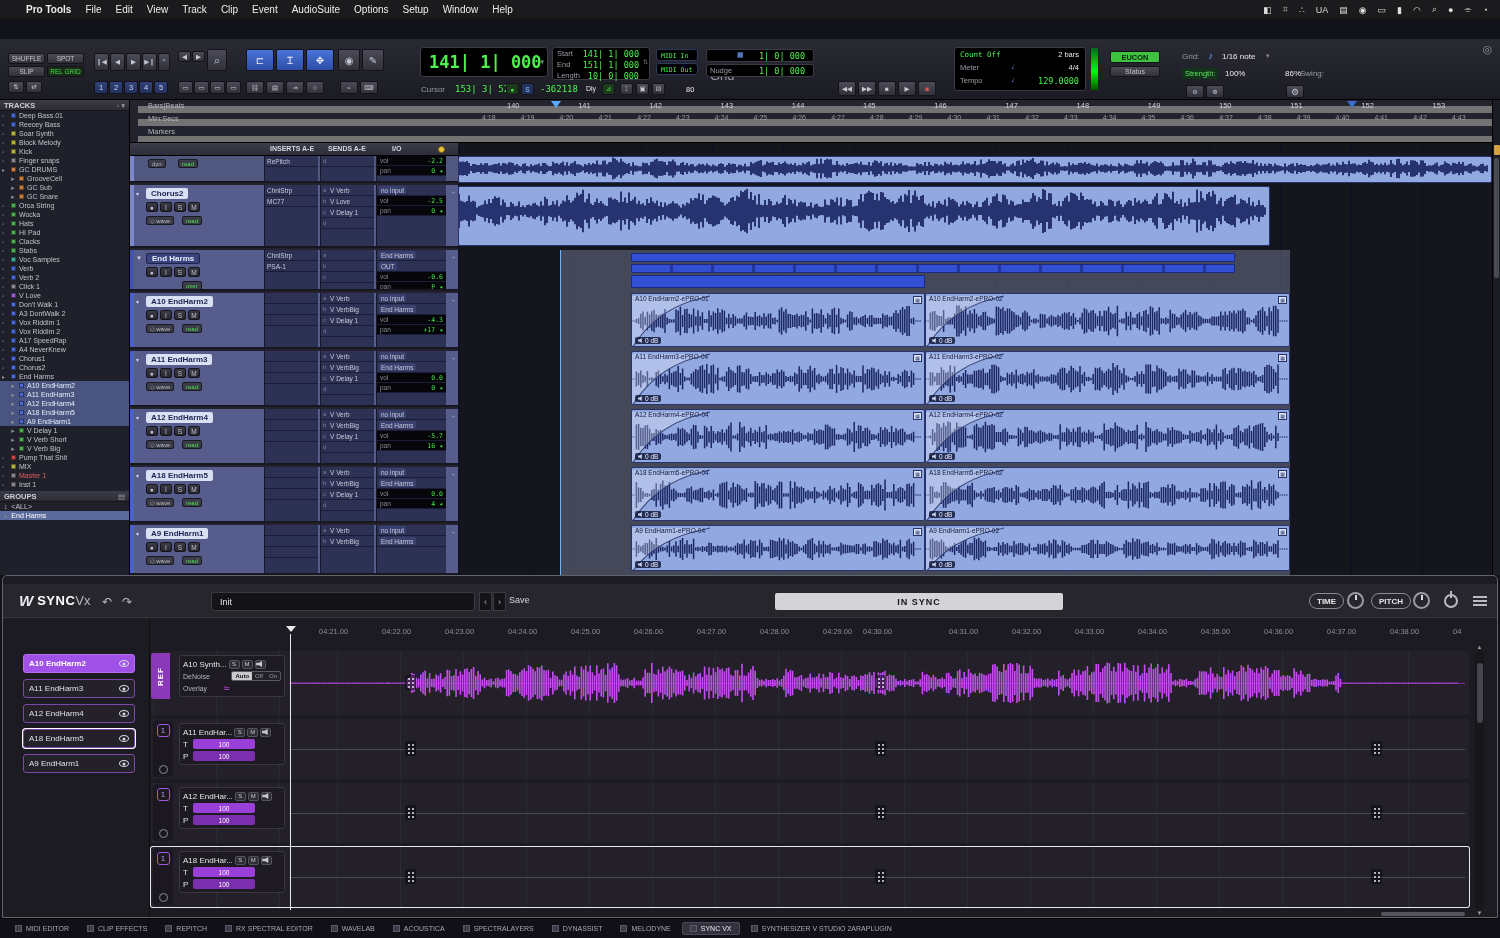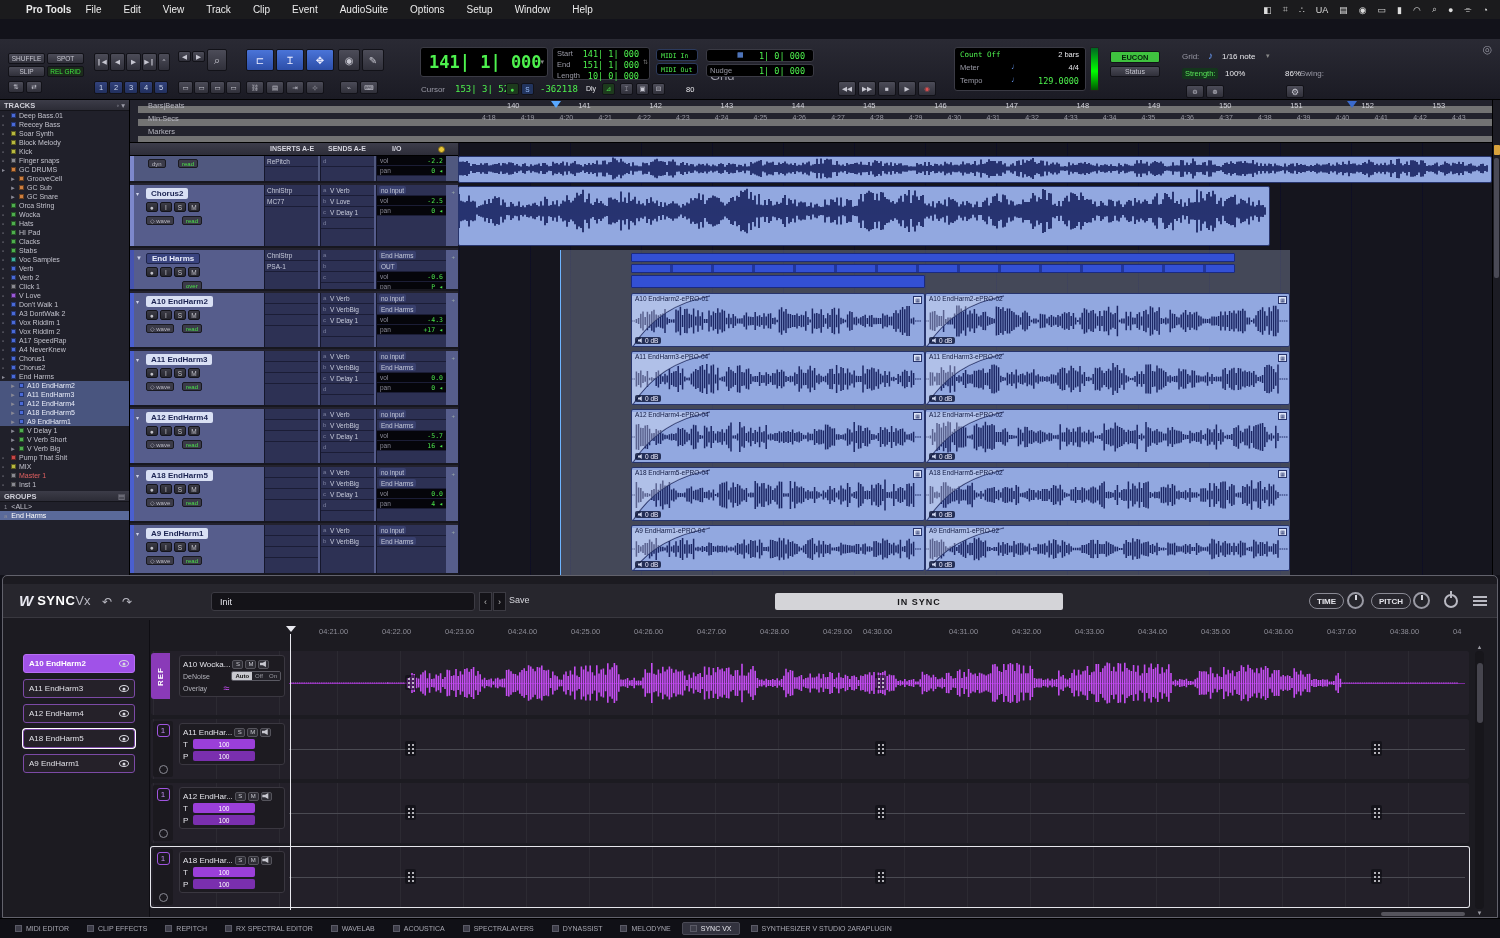--- a/index.html
+++ b/index.html
@@ -146,21 +146,21 @@
 .yellowdot{position:absolute;width:7px;height:7px;border-radius:50%;background:#e8c63a;border:1px solid #7a6414}
 </style>
 </head>
 <body>
 
 <div class="screen">
 
   <div class="menubar">
     <span class="mb-apple"></span>
     <span class="mb-app">Pro Tools</span>
-    <span id="mb-items" style="display:flex;gap:22px">
+    <span id="mb-items" style="display:flex;gap:14px">
         <span class="mb-item">File</span>
         <span class="mb-item">Edit</span>
         <span class="mb-item">View</span>
         <span class="mb-item">Track</span>
         <span class="mb-item">Clip</span>
         <span class="mb-item">Event</span>
         <span class="mb-item">AudioSuite</span>
         <span class="mb-item">Options</span>
         <span class="mb-item">Setup</span>
         <span class="mb-item">Window</span>
@@ -1095,21 +1095,21 @@
         <div class="lane" style="top:75px;height:64px">
           <div class="laneticks"></div>
           <div class="centerline" style="top:32px;background:#7a2a9a"></div>
           <div style="position:absolute;left:140px;top:10px;width:1170px;height:44px">
             <svg width="1170" height="44" style="position:absolute;left:0;top:0;pointer-events:none">
               <path d="M0.0 21.6L0.0 22.4M2.2 21.5L2.2 22.5M4.4 21.6L4.4 22.4M6.6 21.5L6.6 22.5M8.8 21.6L8.8 22.4M11.0 21.6L11.0 22.4M13.2 21.6L13.2 22.4M15.4 21.5L15.4 22.5M17.6 21.6L17.6 22.4M19.8 21.6L19.8 22.4M22.0 21.5L22.0 22.5M24.2 21.6L24.2 22.4M26.4 21.4L26.4 22.6M28.6 21.6L28.6 22.4M30.8 21.5L30.8 22.5M33.0 21.5L33.0 22.5M35.2 21.6L35.2 22.4M37.4 21.6L37.4 22.4M39.6 21.5L39.6 22.5M41.8 21.6L41.8 22.4M44.0 21.6L44.0 22.4M46.2 21.4L46.2 22.6M48.4 21.6L48.4 22.4M50.6 21.5L50.6 22.5M52.8 21.6L52.8 22.4M55.0 21.6L55.0 22.4M57.2 21.6L57.2 22.4M59.4 21.5L59.4 22.5M61.6 21.6L61.6 22.4M63.8 21.5L63.8 22.5M66.0 21.6L66.0 22.4M68.2 21.4L68.2 22.6M70.4 21.6L70.4 22.4M72.6 21.5L72.6 22.5M74.8 21.6L74.8 22.4M77.0 21.6L77.0 22.4M79.2 21.5L79.2 22.5M81.4 21.5L81.4 22.5M83.6 21.6L83.6 22.4M85.8 21.6L85.8 22.4M88.0 21.6L88.0 22.4M90.2 21.5L90.2 22.5M92.4 21.6L92.4 22.4M94.6 21.6L94.6 22.4M96.8 21.3L96.8 22.7M99.0 21.4L99.0 22.6M101.2 21.6L101.2 22.4M103.4 21.6L103.4 22.4M105.6 21.5L105.6 22.5M107.8 21.5L107.8 22.5M110.0 21.6L110.0 22.4M112.2 21.4L112.2 22.6M114.4 21.6L114.4 22.4M116.6 16.9L116.6 27.1M118.8 15.9L118.8 28.1M121.0 12.1L121.0 31.9M123.2 13.1L123.2 30.9M125.4 16.7L125.4 27.3M127.6 17.6L127.6 26.4M129.8 13.5L129.8 30.5M132.0 11.2L132.0 32.8M134.2 9.6L134.2 34.4M136.4 17.2L136.4 26.8M138.6 12.3L138.6 31.7M140.8 18.0L140.8 26.0M143.0 17.4L143.0 26.6M145.2 13.4L145.2 30.6M147.4 14.7L147.4 29.3M149.6 12.2L149.6 31.8M151.8 18.1L151.8 25.9M154.0 15.9L154.0 28.1M156.2 8.7L156.2 35.3M158.4 9.3L158.4 34.7M160.6 14.9L160.6 29.1M162.8 14.2L162.8 29.8M165.0 7.9L165.0 36.1M167.2 15.0L167.2 29.0M169.4 10.3L169.4 33.7M171.6 13.4L171.6 30.6M173.8 8.0L173.8 36.0M176.0 7.3L176.0 36.7M178.2 10.7L178.2 33.3M180.4 8.1L180.4 35.9M182.6 6.0L182.6 38.0M184.8 14.8L184.8 29.2M187.0 10.1L187.0 33.9M189.2 13.3L189.2 30.7M191.4 18.5L191.4 25.5M193.6 16.8L193.6 27.2M195.8 19.0L195.8 25.0M198.0 18.6L198.0 25.4M200.2 17.5L200.2 26.5M202.4 20.3L202.4 23.7M204.6 17.6L204.6 26.4M206.8 16.7L206.8 27.3M209.0 18.4L209.0 25.6M211.2 17.7L211.2 26.3M213.4 17.6L213.4 26.4M215.6 9.1L215.6 34.9M217.8 8.6L217.8 35.4M220.0 10.2L220.0 33.8M222.2 12.7L222.2 31.3M224.4 13.1L224.4 30.9M226.6 14.4L226.6 29.6M228.8 11.2L228.8 32.8M231.0 9.0L231.0 35.0M233.2 7.2L233.2 36.8M235.4 9.9L235.4 34.1M237.6 4.2L237.6 39.8M239.8 5.6L239.8 38.4M242.0 7.8L242.0 36.2M244.2 10.2L244.2 33.8M246.4 6.0L246.4 38.0M248.6 6.5L248.6 37.5M250.8 4.4L250.8 39.6M253.0 9.0L253.0 35.0M255.2 9.5L255.2 34.5M257.4 8.7L257.4 35.3M259.6 17.1L259.6 26.9M261.8 10.6L261.8 33.4M264.0 14.3L264.0 29.7M266.2 15.2L266.2 28.8M268.4 18.4L268.4 25.6M270.6 18.8L270.6 25.2M272.8 13.6L272.8 30.4M275.0 10.6L275.0 33.4M277.2 14.9L277.2 29.1M279.4 9.6L279.4 34.4M281.6 13.6L281.6 30.4M283.8 5.6L283.8 38.4M286.0 14.5L286.0 29.5M288.2 16.1L288.2 27.9M290.4 5.4L290.4 38.6M292.6 8.6L292.6 35.4M294.8 4.6L294.8 39.4M297.0 10.6L297.0 33.4M299.2 4.5L299.2 39.5M301.4 11.2L301.4 32.8M303.6 14.4L303.6 29.6M305.8 4.2L305.8 39.8M308.0 12.6L308.0 31.4M310.2 8.5L310.2 35.5M312.4 7.6L312.4 36.4M314.6 13.8L314.6 30.2M316.8 2.3L316.8 41.7M319.0 8.5L319.0 35.5M321.2 6.3L321.2 37.7M323.4 2.1L323.4 41.9M325.6 4.3L325.6 39.7M327.8 13.2L327.8 30.8M330.0 18.4L330.0 25.6M332.2 18.7L332.2 25.3M334.4 18.2L334.4 25.8M336.6 17.1L336.6 26.9M338.8 19.5L338.8 24.5M341.0 19.0L341.0 25.0M343.2 16.8L343.2 27.2M345.4 19.7L345.4 24.3M347.6 19.6L347.6 24.4M349.8 19.8L349.8 24.2M352.0 16.6L352.0 27.4M354.2 8.3L354.2 35.7M356.4 11.7L356.4 32.3M358.6 11.7L358.6 32.3M360.8 2.0L360.8 42.0M363.0 12.8L363.0 31.2M365.2 13.8L365.2 30.2M367.4 8.4L367.4 35.6M369.6 12.2L369.6 31.8M371.8 5.8L371.8 38.2M374.0 10.5L374.0 33.5M376.2 8.5L376.2 35.5M378.4 5.5L378.4 38.5M380.6 7.7L380.6 36.3M382.8 11.8L382.8 32.2M385.0 8.4L385.0 35.6M387.2 10.4L387.2 33.6M389.4 10.5L389.4 33.5M391.6 9.6L391.6 34.4M393.8 14.4L393.8 29.6M396.0 19.1L396.0 24.9M398.2 13.6L398.2 30.4M400.4 16.8L400.4 27.2M402.6 11.6L402.6 32.4M404.8 15.3L404.8 28.7M407.0 13.1L407.0 30.9M409.2 12.1L409.2 31.9M411.4 16.0L411.4 28.0M413.6 5.4L413.6 38.6M415.8 13.7L415.8 30.3M418.0 6.2L418.0 37.8M420.2 14.2L420.2 29.8M422.4 7.0L422.4 37.0M424.6 11.3L424.6 32.7M426.8 5.9L426.8 38.1M429.0 8.4L429.0 35.6M431.2 7.5L431.2 36.5M433.4 10.3L433.4 33.7M435.6 6.9L435.6 37.1M437.8 6.5L437.8 37.5M440.0 13.5L440.0 30.5M442.2 14.9L442.2 29.1M444.4 9.2L444.4 34.8M446.6 9.1L446.6 34.9M448.8 14.5L448.8 29.5M451.0 2.7L451.0 41.3M453.2 14.5L453.2 29.5M455.4 14.7L455.4 29.3M457.6 11.5L457.6 32.5M459.8 8.2L459.8 35.8M462.0 4.9L462.0 39.1M464.2 9.7L464.2 34.3M466.4 16.9L466.4 27.1M468.6 18.7L468.6 25.3M470.8 18.6L470.8 25.4M473.0 19.8L473.0 24.2M475.2 17.8L475.2 26.2M477.4 18.9L477.4 25.1M479.6 19.1L479.6 24.9M481.8 18.1L481.8 25.9M484.0 19.1L484.0 24.9M486.2 17.3L486.2 26.7M488.4 19.6L488.4 24.4M490.6 17.9L490.6 26.1M492.8 14.8L492.8 29.2M495.0 7.7L495.0 36.3M497.2 11.2L497.2 32.8M499.4 8.9L499.4 35.1M501.6 9.8L501.6 34.2M503.8 16.3L503.8 27.7M506.0 16.2L506.0 27.8M508.2 15.3L508.2 28.7M510.4 14.0L510.4 30.0M512.6 18.2L512.6 25.8M514.8 16.9L514.8 27.1M517.0 16.4L517.0 27.6M519.2 12.6L519.2 31.4M521.4 16.5L521.4 27.5M523.6 16.6L523.6 27.4M525.8 15.6L525.8 28.4M528.0 12.6L528.0 31.4M530.2 17.4L530.2 26.6M532.4 12.9L532.4 31.1M534.6 16.3L534.6 27.7M536.8 16.1L536.8 27.9M539.0 10.9L539.0 33.1M541.2 11.9L541.2 32.1M543.4 18.1L543.4 25.9M545.6 16.6L545.6 27.4M547.8 11.8L547.8 32.2M550.0 16.2L550.0 27.8M552.2 17.0L552.2 27.0M554.4 13.7L554.4 30.3M556.6 15.0L556.6 29.0M558.8 17.9L558.8 26.1M561.0 15.1L561.0 28.9M563.2 14.6L563.2 29.4M565.4 15.9L565.4 28.1M567.6 18.9L567.6 25.1M569.8 14.5L569.8 29.5M572.0 15.0L572.0 29.0M574.2 13.3L574.2 30.7M576.4 13.5L576.4 30.5M578.6 11.3L578.6 32.7M580.8 14.2L580.8 29.8M583.0 11.1L583.0 32.9M585.2 17.2L585.2 26.8M587.4 11.4L587.4 32.6M589.6 12.1L589.6 31.9M591.8 11.0L591.8 33.0M594.0 9.7L594.0 34.3M596.2 15.1L596.2 28.9M598.4 13.5L598.4 30.5M600.6 14.3L600.6 29.7M602.8 14.3L602.8 29.7M605.0 17.8L605.0 26.2M607.2 20.0L607.2 24.0M609.4 19.3L609.4 24.7M611.6 20.2L611.6 23.8M613.8 18.1L613.8 25.9M616.0 20.2L616.0 23.8M618.2 18.9L618.2 25.1M620.4 18.8L620.4 25.2M622.6 18.1L622.6 25.9M624.8 20.5L624.8 23.5M627.0 20.4L627.0 23.6M629.2 18.2L629.2 25.8M631.4 10.7L631.4 33.3M633.6 13.8L633.6 30.2M635.8 12.9L635.8 31.1M638.0 14.5L638.0 29.5M640.2 16.4L640.2 27.6M642.4 13.8L642.4 30.2M644.6 15.9L644.6 28.1M646.8 18.2L646.8 25.8M649.0 17.7L649.0 26.3M651.2 16.6L651.2 27.4M653.4 18.0L653.4 26.0M655.6 12.1L655.6 31.9M657.8 11.7L657.8 32.3M660.0 14.9L660.0 29.1M662.2 17.4L662.2 26.6M664.4 17.0L664.4 27.0M666.6 10.1L666.6 33.9M668.8 8.5L668.8 35.5M671.0 17.0L671.0 27.0M673.2 10.9L673.2 33.1M675.4 15.7L675.4 28.3M677.6 7.9L677.6 36.1M679.8 11.7L679.8 32.3M682.0 13.4L682.0 30.6M684.2 12.6L684.2 31.4M686.4 15.1L686.4 28.9M688.6 11.8L688.6 32.2M690.8 12.4L690.8 31.6M693.0 13.6L693.0 30.4M695.2 14.4L695.2 29.6M697.4 13.2L697.4 30.8M699.6 12.2L699.6 31.8M701.8 3.6L701.8 40.4M704.0 3.1L704.0 40.9M706.2 5.6L706.2 38.4M708.4 9.9L708.4 34.1M710.6 11.1L710.6 32.9M712.8 2.9L712.8 41.1M715.0 8.9L715.0 35.1M717.2 3.3L717.2 40.7M719.4 2.1L719.4 41.9M721.6 3.3L721.6 40.7M723.8 10.1L723.8 33.9M726.0 2.0L726.0 42.0M728.2 3.4L728.2 40.6M730.4 12.4L730.4 31.6M732.6 4.5L732.6 39.5M734.8 12.3L734.8 31.7M737.0 12.3L737.0 31.7M739.2 4.7L739.2 39.3M741.4 8.1L741.4 35.9M743.6 16.9L743.6 27.1M745.8 17.8L745.8 26.2M748.0 17.6L748.0 26.4M750.2 17.6L750.2 26.4M752.4 19.0L752.4 25.0M754.6 18.6L754.6 25.4M756.8 17.6L756.8 26.4M759.0 19.4L759.0 24.6M761.2 17.8L761.2 26.2M763.4 18.8L763.4 25.2M765.6 18.0L765.6 26.0M767.8 9.4L767.8 34.6M770.0 15.6L770.0 28.4M772.2 14.0L772.2 30.0M774.4 17.6L774.4 26.4M776.6 18.5L776.6 25.5M778.8 17.0L778.8 27.0M781.0 11.9L781.0 32.1M783.2 8.6L783.2 35.4M785.4 14.4L785.4 29.6M787.6 8.7L787.6 35.3M789.8 13.4L789.8 30.6M792.0 10.2L792.0 33.8M794.2 9.6L794.2 34.4M796.4 5.0L796.4 39.0M798.6 14.0L798.6 30.0M800.8 11.2L800.8 32.8M803.0 10.4L803.0 33.6M805.2 2.9L805.2 41.1M807.4 3.1L807.4 40.9M809.6 11.0L809.6 33.0M811.8 7.3L811.8 36.7M814.0 4.8L814.0 39.2M816.2 1.4L816.2 42.6M818.4 2.3L818.4 41.7M820.6 9.9L820.6 34.1M822.8 5.7L822.8 38.3M825.0 10.5L825.0 33.5M827.2 1.9L827.2 42.1M829.4 2.6L829.4 41.4M831.6 10.6L831.6 33.4M833.8 1.8L833.8 42.2M836.0 7.1L836.0 36.9M838.2 8.7L838.2 35.3M840.4 10.0L840.4 34.0M842.6 3.9L842.6 40.1M844.8 10.8L844.8 33.2M847.0 4.5L847.0 39.5M849.2 14.4L849.2 29.6M851.4 12.2L851.4 31.8M853.6 3.6L853.6 40.4M855.8 12.1L855.8 31.9M858.0 6.6L858.0 37.4M860.2 2.4L860.2 41.6M862.4 7.9L862.4 36.1M864.6 6.5L864.6 37.5M866.8 3.1L866.8 40.9M869.0 12.8L869.0 31.2M871.2 6.2L871.2 37.8M873.4 11.5L873.4 32.5M875.6 8.2L875.6 35.8M877.8 3.3L877.8 40.7M880.0 11.9L880.0 32.1M882.2 20.2L882.2 23.8M884.4 18.7L884.4 25.3M886.6 19.8L886.6 24.2M888.8 18.0L888.8 26.0M891.0 18.4L891.0 25.6M893.2 19.0L893.2 25.0M895.4 17.8L895.4 26.2M897.6 19.9L897.6 24.1M899.8 20.1L899.8 23.9M902.0 20.6L902.0 23.4M904.2 18.2L904.2 25.8M906.4 16.7L906.4 27.3M908.6 10.1L908.6 33.9M910.8 10.5L910.8 33.5M913.0 10.3L913.0 33.7M915.2 10.4L915.2 33.6M917.4 13.2L917.4 30.8M919.6 6.2L919.6 37.8M921.8 12.3L921.8 31.7M924.0 16.3L924.0 27.7M926.2 12.7L926.2 31.3M928.4 15.2L928.4 28.8M930.6 16.1L930.6 27.9M932.8 6.0L932.8 38.0M935.0 13.5L935.0 30.5M937.2 8.8L937.2 35.2M939.4 12.2L939.4 31.8M941.6 9.6L941.6 34.4M943.8 15.3L943.8 28.7M946.0 11.1L946.0 32.9M948.2 10.1L948.2 33.9M950.4 4.3L950.4 39.7M952.6 5.9L952.6 38.1M954.8 10.6L954.8 33.4M957.0 3.8L957.0 40.2M959.2 6.9L959.2 37.1M961.4 8.5L961.4 35.5M963.6 11.6L963.6 32.4M965.8 7.3L965.8 36.7M968.0 12.2L968.0 31.8M970.2 6.6L970.2 37.4M972.4 8.8L972.4 35.2M974.6 5.0L974.6 39.0M976.8 7.0L976.8 37.0M979.0 16.3L979.0 27.7M981.2 12.5L981.2 31.5M983.4 9.0L983.4 35.0M985.6 9.2L985.6 34.8M987.8 9.0L987.8 35.0M990.0 15.5L990.0 28.5M992.2 14.0L992.2 30.0M994.4 15.2L994.4 28.8M996.6 14.2L996.6 29.8M998.8 15.0L998.8 29.0M1001.0 16.9L1001.0 27.1M1003.2 7.3L1003.2 36.7M1005.4 10.7L1005.4 33.3M1007.6 13.5L1007.6 30.5M1009.8 9.4L1009.8 34.6M1012.0 13.5L1012.0 30.5M1014.2 15.7L1014.2 28.3M1016.4 13.1L1016.4 30.9M1018.6 12.8L1018.6 31.2M1020.8 19.1L1020.8 24.9M1023.0 18.1L1023.0 25.9M1025.2 17.9L1025.2 26.1M1027.4 19.1L1027.4 24.9M1029.6 19.1L1029.6 24.9M1031.8 18.2L1031.8 25.8M1034.0 18.7L1034.0 25.3M1036.2 18.5L1036.2 25.5M1038.4 20.5L1038.4 23.5M1040.6 20.4L1040.6 23.6M1042.8 20.1L1042.8 23.9M1045.0 14.4L1045.0 29.6M1047.2 12.0L1047.2 32.0M1049.4 17.7L1049.4 26.3M1051.6 21.6L1051.6 22.4M1053.8 21.6L1053.8 22.4M1056.0 21.6L1056.0 22.4M1058.2 21.4L1058.2 22.6M1060.4 21.6L1060.4 22.4M1062.6 21.5L1062.6 22.5M1064.8 21.4L1064.8 22.6M1067.0 21.4L1067.0 22.6M1069.2 21.6L1069.2 22.4M1071.4 21.4L1071.4 22.6M1073.6 21.4L1073.6 22.6M1075.8 21.6L1075.8 22.4M1078.0 21.6L1078.0 22.4M1080.2 21.5L1080.2 22.5M1082.4 21.5L1082.4 22.5M1084.6 21.4L1084.6 22.6M1086.8 21.6L1086.8 22.4M1089.0 21.5L1089.0 22.5M1091.2 21.6L1091.2 22.4M1093.4 21.6L1093.4 22.4M1095.6 21.6L1095.6 22.4M1097.8 21.6L1097.8 22.4M1100.0 21.6L1100.0 22.4M1102.2 21.6L1102.2 22.4M1104.4 21.6L1104.4 22.4M1106.6 21.6L1106.6 22.4M1108.8 21.4L1108.8 22.6M1111.0 21.4L1111.0 22.6M1113.2 21.5L1113.2 22.5M1115.4 21.4L1115.4 22.6M1117.6 21.6L1117.6 22.4M1119.8 21.5L1119.8 22.5M1122.0 21.6L1122.0 22.4M1124.2 21.5L1124.2 22.5M1126.4 21.6L1126.4 22.4M1128.6 21.5L1128.6 22.5M1130.8 21.5L1130.8 22.5M1133.0 21.6L1133.0 22.4M1135.2 21.6L1135.2 22.4M1137.4 21.6L1137.4 22.4M1139.6 21.6L1139.6 22.4M1141.8 21.6L1141.8 22.4M1144.0 21.6L1144.0 22.4M1146.2 21.5L1146.2 22.5M1148.4 21.5L1148.4 22.5M1150.6 21.6L1150.6 22.4M1152.8 21.6L1152.8 22.4M1155.0 21.6L1155.0 22.4M1157.2 21.4L1157.2 22.6M1159.4 21.4L1159.4 22.6M1161.6 21.6L1161.6 22.4M1163.8 21.6L1163.8 22.4M1166.0 21.6L1166.0 22.4" stroke="#c44df2" stroke-width="1.6" fill="none"></path>
             </svg>
           </div>
           <div class="lanehdr">
             <div class="lh-row">
-              <span class="lh-name">A10 Wocka...</span>
+              <span class="lh-name">A10 Synth...</span>
               <span class="smbtn">S</span>
               <span class="smbtn">M</span>
               <span class="smbtn">
                 <span class="spk2"></span>
               </span>
             </div>
             <div class="lh-row">
               <span style="font-size:7px;color:#b2b2ba">DeNoise</span>
               <span class="seg" style="margin-left:auto">
                 <span class="on">Auto</span>

